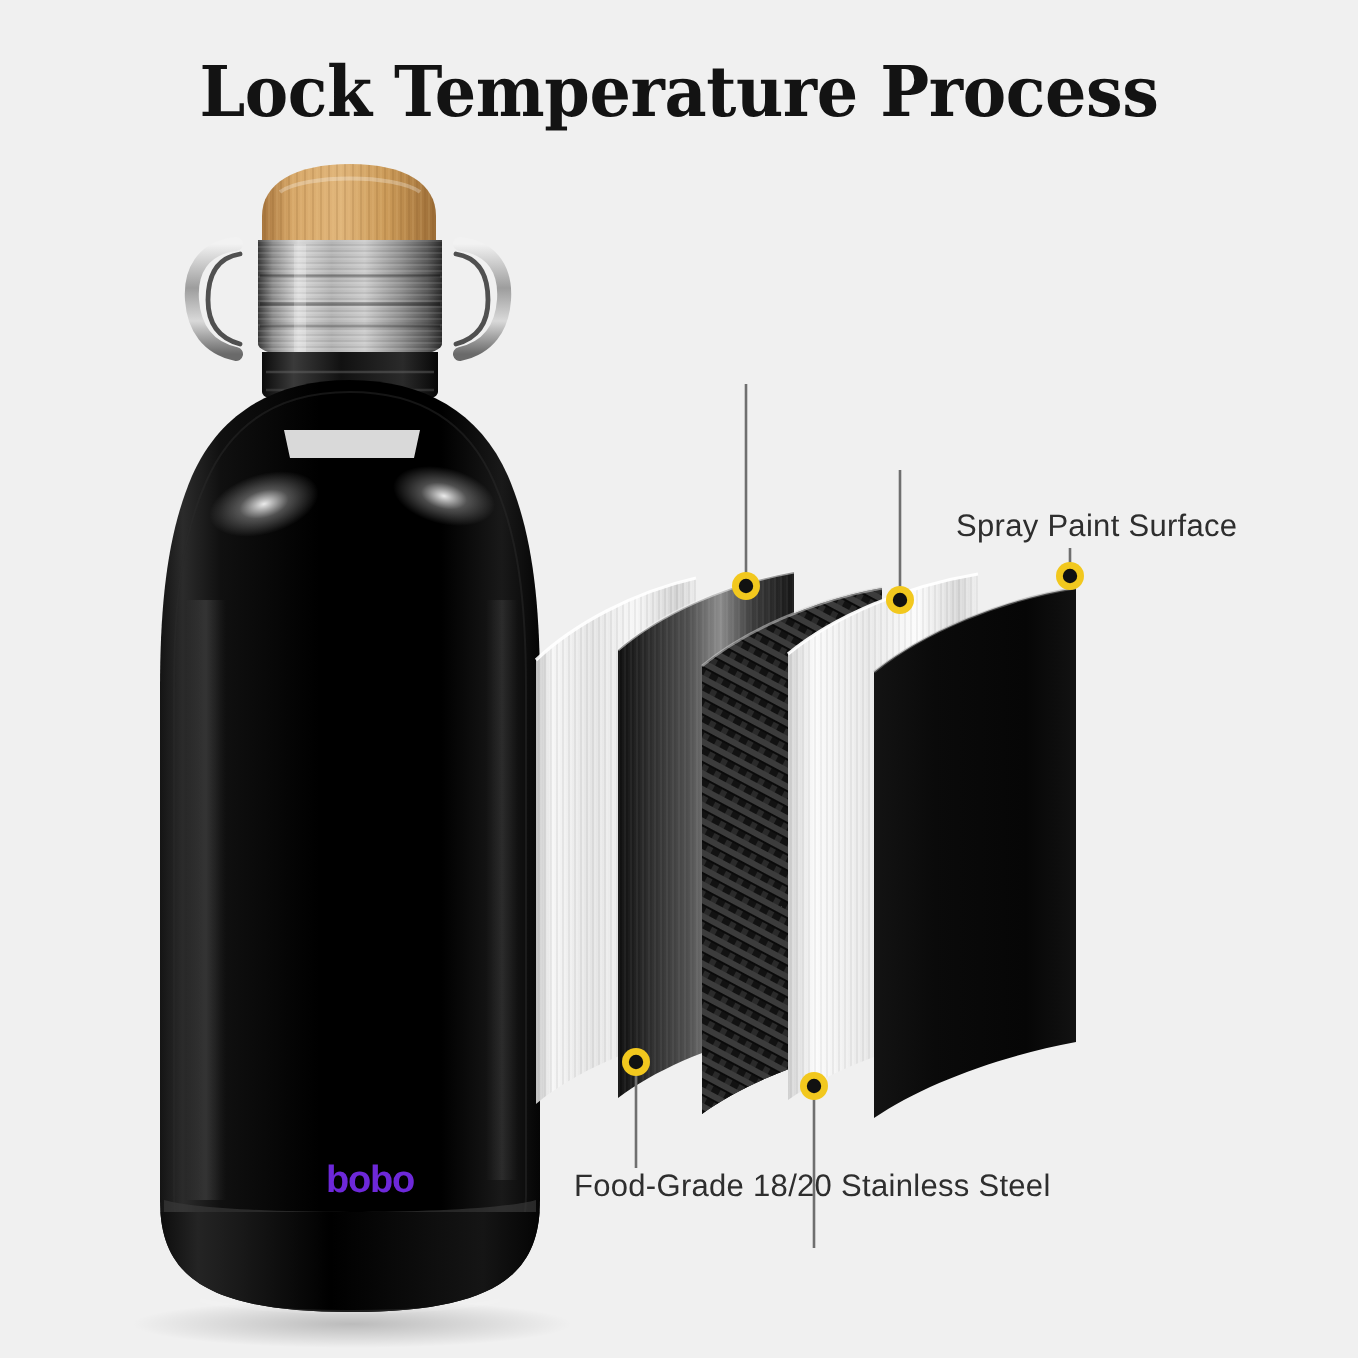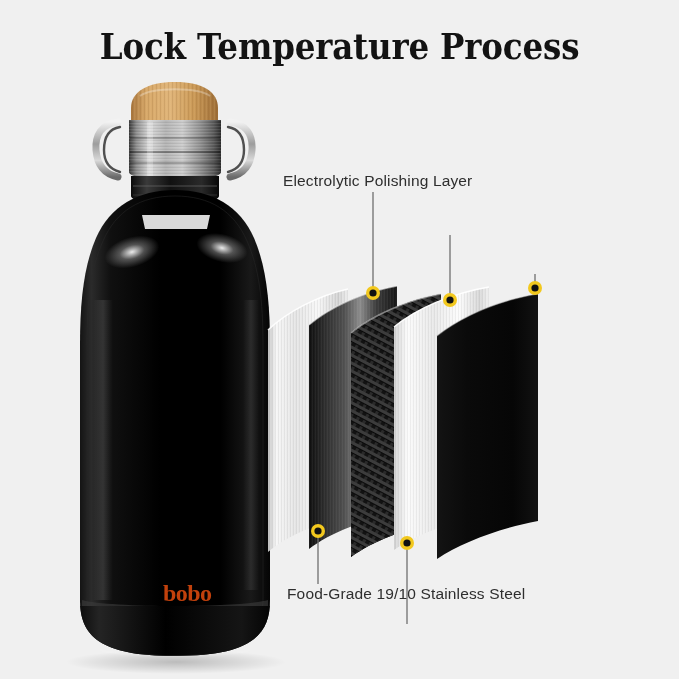--- a/index.html
+++ b/index.html
@@ -58,24 +58,24 @@
   #lbl-vac  { left: 390px; top: 215px; }
   #lbl-sps  { left: 478px; top: 255px; }
   #lbl-1810 { left: 287px; top: 585px; }
   #lbl-188  { left: 331px; top: 625px; }
 
   
   #logo {
     position: absolute;
     left: 163px;
     top: 580px;
-    font-family: Liberation Serif, serif;
-    font-size: 24px;
+    font-family: Liberation Sans, sans-serif;
+    font-size: 19px;
     font-weight: 600;
-    color: #c2410c;
+    color: #6d28d9;
     letter-spacing: -0.6px;
     text-shadow: 0 1px 2px rgba(0,0,0,0.65);
   }
 </style>
 </head>
 <body>
 
 <div id="stage">
 
   <div id="title">Lock Temperature Process</div>
@@ -352,22 +352,22 @@
         <circle cx="318" cy="531" r="7" fill="#f2c81e"></circle>
         <circle cx="318" cy="531" r="3.6" fill="#111111"></circle>
       </g>
       <g>
         <circle cx="407" cy="543" r="7" fill="#f2c81e"></circle>
         <circle cx="407" cy="543" r="3.6" fill="#111111"></circle>
       </g>
     </g>
   </svg>
 
-  <div class="label" id="lbl-epl">Electrolytic Polishing Layer</div>
-
-
-
-  <div class="label" id="lbl-1810">Food-Grade 19/10 Stainless Steel</div>
+
+
+  <div class="label" id="lbl-sps">Spray Paint Surface</div>
+
+  <div class="label" id="lbl-1810">Food-Grade 18/20 Stainless Steel</div>
 
 
   <div id="logo">bobo</div>
 
 </div>
 
 </body></html>

